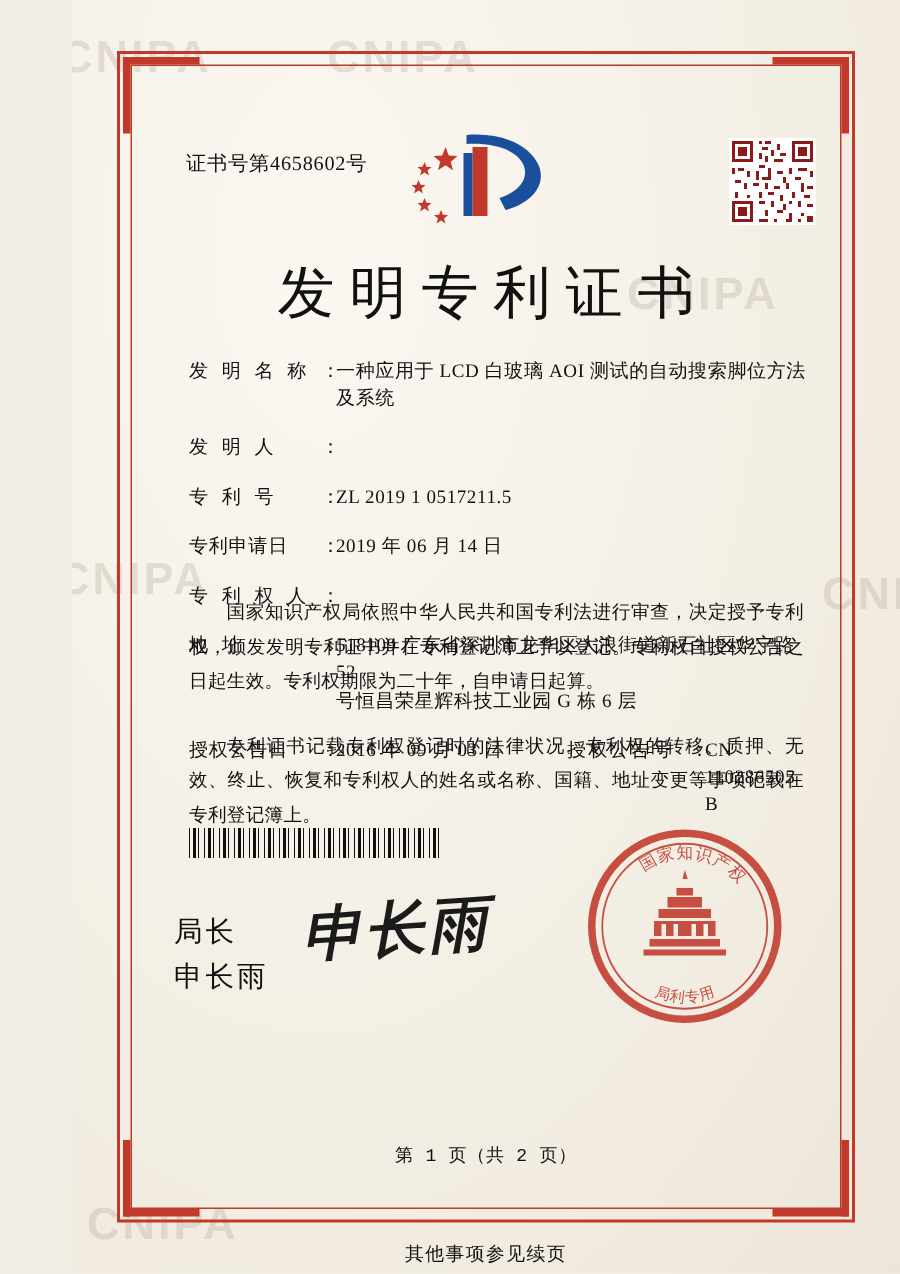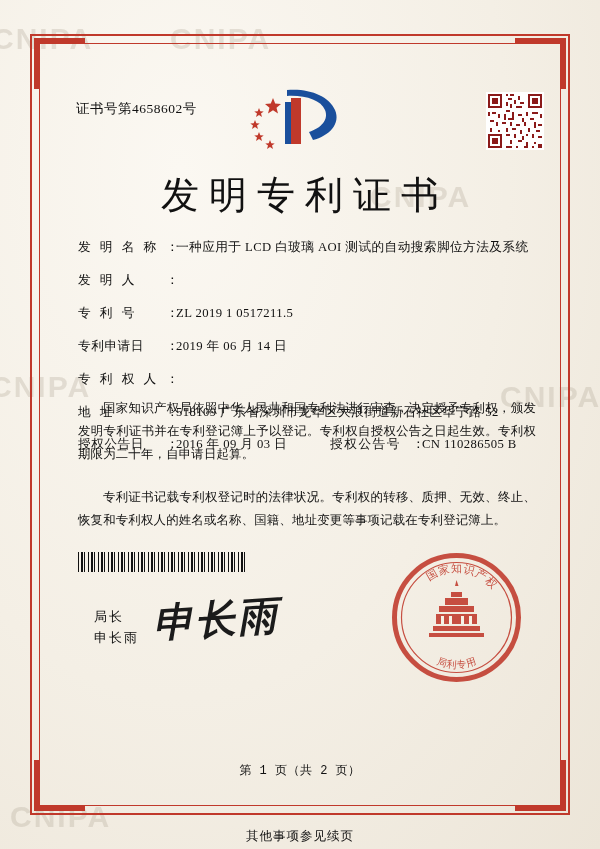--- a/index.html
+++ b/index.html
@@ -15,20 +15,21 @@
     position: relative;
   }
 
   
   .page {
     position: absolute;
     inset: 0;
     background:
       radial-gradient(ellipse at 30% 20%, #fbf8f2 0%, #f4efe5 55%, #ece5d8 100%);
     overflow: hidden;
+    margin-left: 48px;
   }
   .wm {
     position: absolute;
     color: rgba(176,166,150,0.30);
     font-family: "Liberation Sans", sans-serif;
     font-weight: bold;
     letter-spacing: 2px;
     white-space: nowrap;
     user-select: none;
   }
@@ -151,23 +152,23 @@
     background: repeating-linear-gradient(
       to right,
       #111 0px, #111 1px, transparent 1px, transparent 3px,
       #111 3px, #111 5px, transparent 5px, transparent 6px,
       #111 6px, #111 7px, transparent 7px, transparent 10px
     );
   }
 
   .signblock {
     position: absolute;
-    left: 46px;
+    left: 20px;
     top: 555px;
-    font-size: 13px;
+    font-size: 19px;
     line-height: 1.6;
     color: #111;
     letter-spacing: 2px;
   }
   .signature {
     position: absolute;
     left: 105px;
     top: 540px;
     font-size: 40px;
     color: #1b1b1b;
@@ -341,20 +342,21 @@
       <div class="frow">
         <div class="flabel">专 利 权 人</div>
         <div class="fcolon">：</div>
       </div>
 
       <div class="frow">
         <div class="flabel">地         址</div>
         <div class="fcolon">：</div>
         <div class="fvalue">
           <span class="sub">518109 广东省深圳市龙华区大浪街道新石社区华宁路 52</span>
+          <span class="sub">号恒昌荣星辉科技工业园 G 栋 6 层</span>
         </div>
       </div>
 
       <div class="frow split">
         <div class="half left">
           <div class="flabel wide">授权公告日</div>
           <div class="fcolon">：</div>
           <div class="fvalue">2016 年 09 月 03 日</div>
         </div>
         <div class="half right">

